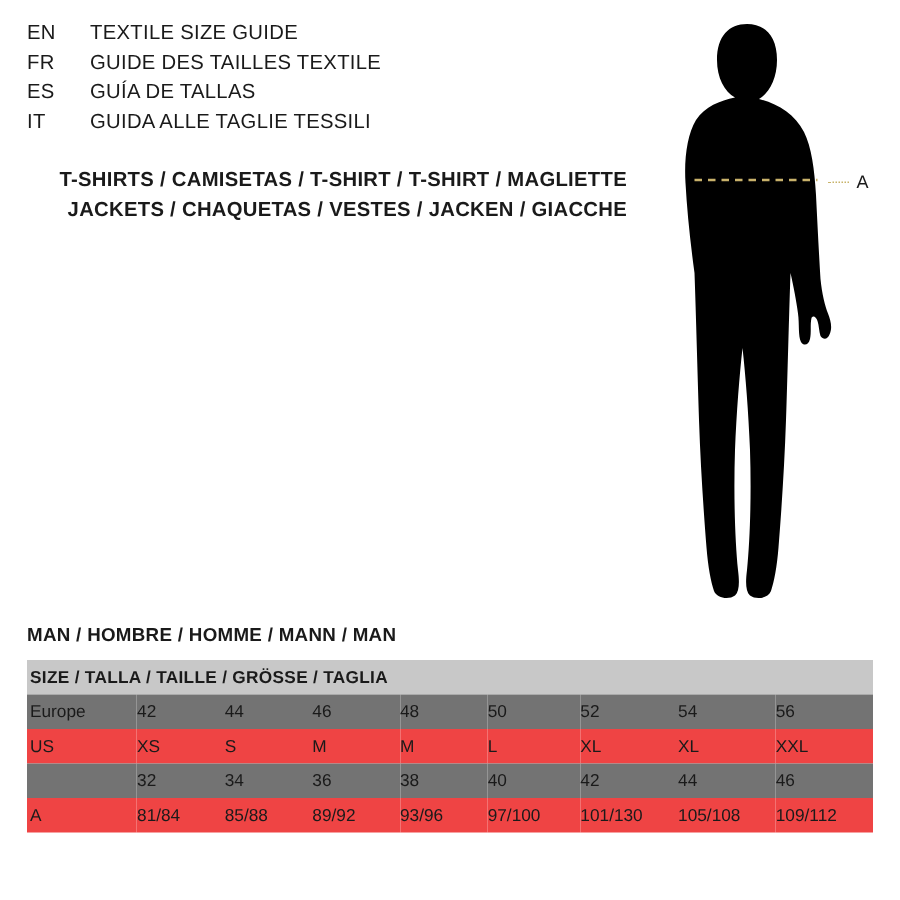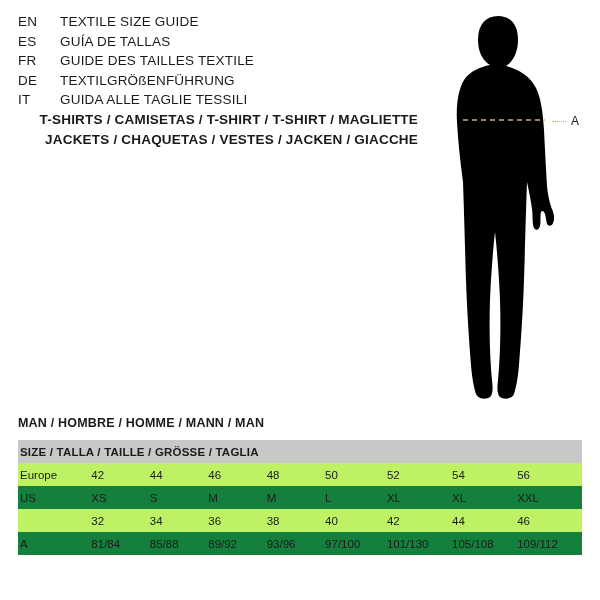--- a/index.html
+++ b/index.html
@@ -107,25 +107,25 @@
     padding: 3px 11px 3px 0;
     height: 17px;
     vertical-align: middle;
   }
   .row-head td {
     background: #c8c8c8;
     font-weight: bold;
     letter-spacing: .2px;
   }
   .row-shade td {
-    background: #bef264;
+    background: #737373;
     margin-top: 16px;
   }
   .row-plain td {
-    background: #15803d;
+    background: #ef4444;
   }
   .col-label {
     width: 86px;
     padding-left: 2px !important;
   }
   .cell {
     width: 68px;
     text-align: left;
   }
   .footnote {
@@ -140,30 +140,26 @@
 <body>
 
 <div class="page">
 
   <div class="lang-block">
     <div class="lang-row">
       <span class="lang-code">EN</span>
       <span class="lang-text">TEXTILE SIZE GUIDE</span>
     </div>
     <div class="lang-row">
+      <span class="lang-code">FR</span>
+      <span class="lang-text">GUIDE DES TAILLES TEXTILE</span>
+    </div>
+    <div class="lang-row">
       <span class="lang-code">ES</span>
       <span class="lang-text">GUÍA DE TALLAS</span>
-    </div>
-    <div class="lang-row">
-      <span class="lang-code">FR</span>
-      <span class="lang-text">GUIDE DES TAILLES TEXTILE</span>
-    </div>
-    <div class="lang-row">
-      <span class="lang-code">DE</span>
-      <span class="lang-text">TEXTILGRÖßENFÜHRUNG</span>
     </div>
     <div class="lang-row">
       <span class="lang-code">IT</span>
       <span class="lang-text">GUIDA ALLE TAGLIE TESSILI</span>
     </div>
   </div>
 
   <div class="cat-block">
     <div class="cat-line">T-SHIRTS / CAMISETAS / T-SHIRT / T-SHIRT / MAGLIETTE</div>
     <div class="cat-line">JACKETS / CHAQUETAS / VESTES / JACKEN / GIACCHE</div>

